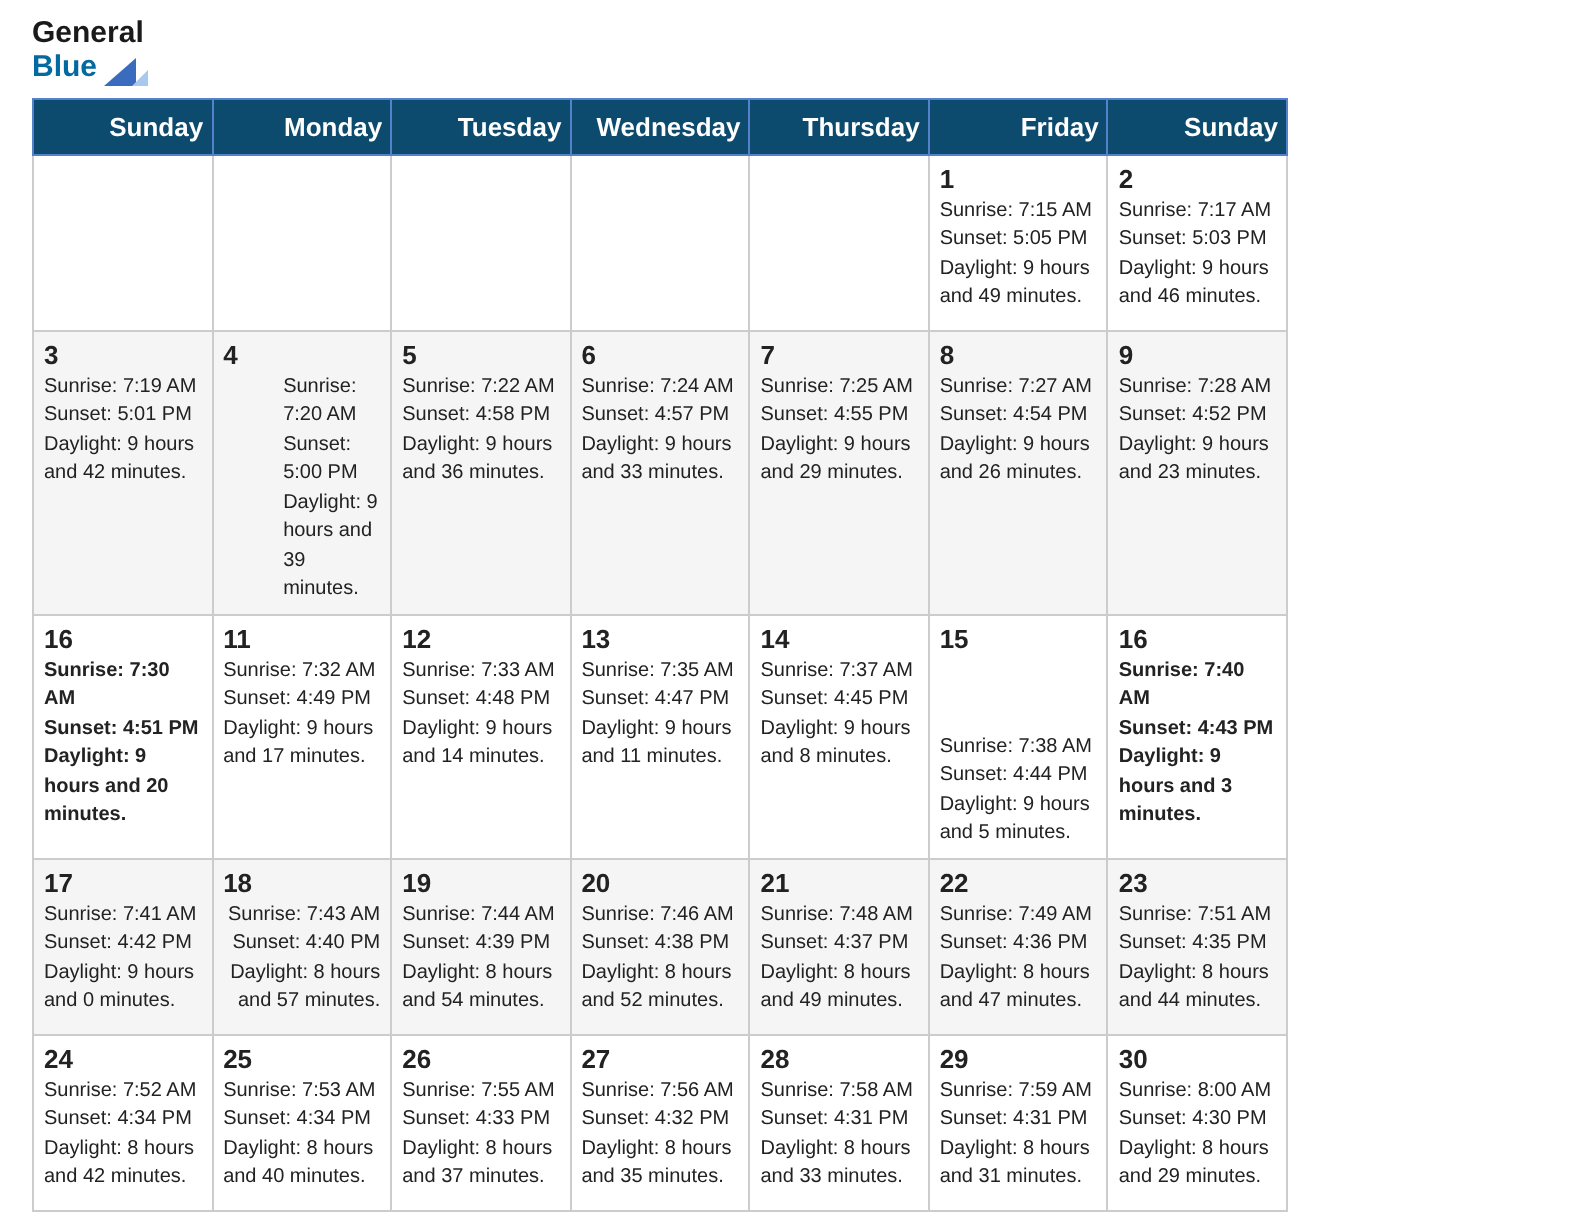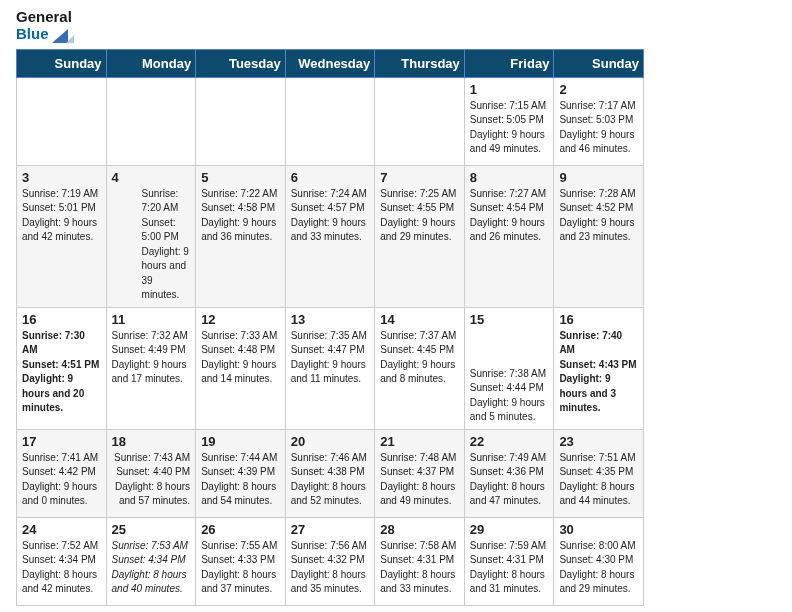--- a/index.html
+++ b/index.html
@@ -270,21 +270,21 @@
         </tr>
         <tr>
           <td>
             <span class="day-num">24</span>
             <div class="cell-info" style="white-space: pre-line;">Sunrise: 7:52 AM
 Sunset: 4:34 PM
 Daylight: 8 hours and 42 minutes.</div>
           </td>
           <td>
             <span class="day-num">25</span>
-            <div class="cell-info" style="white-space: pre-line; font-style: italic;">Sunrise: 7:53 AM
+            <div class="cell-info" style="white-space: pre-line;">Sunrise: 7:53 AM
 Sunset: 4:34 PM
 Daylight: 8 hours and 40 minutes.</div>
           </td>
           <td>
             <span class="day-num">26</span>
             <div class="cell-info" style="white-space: pre-line;">Sunrise: 7:55 AM
 Sunset: 4:33 PM
 Daylight: 8 hours and 37 minutes.</div>
           </td>
           <td>

